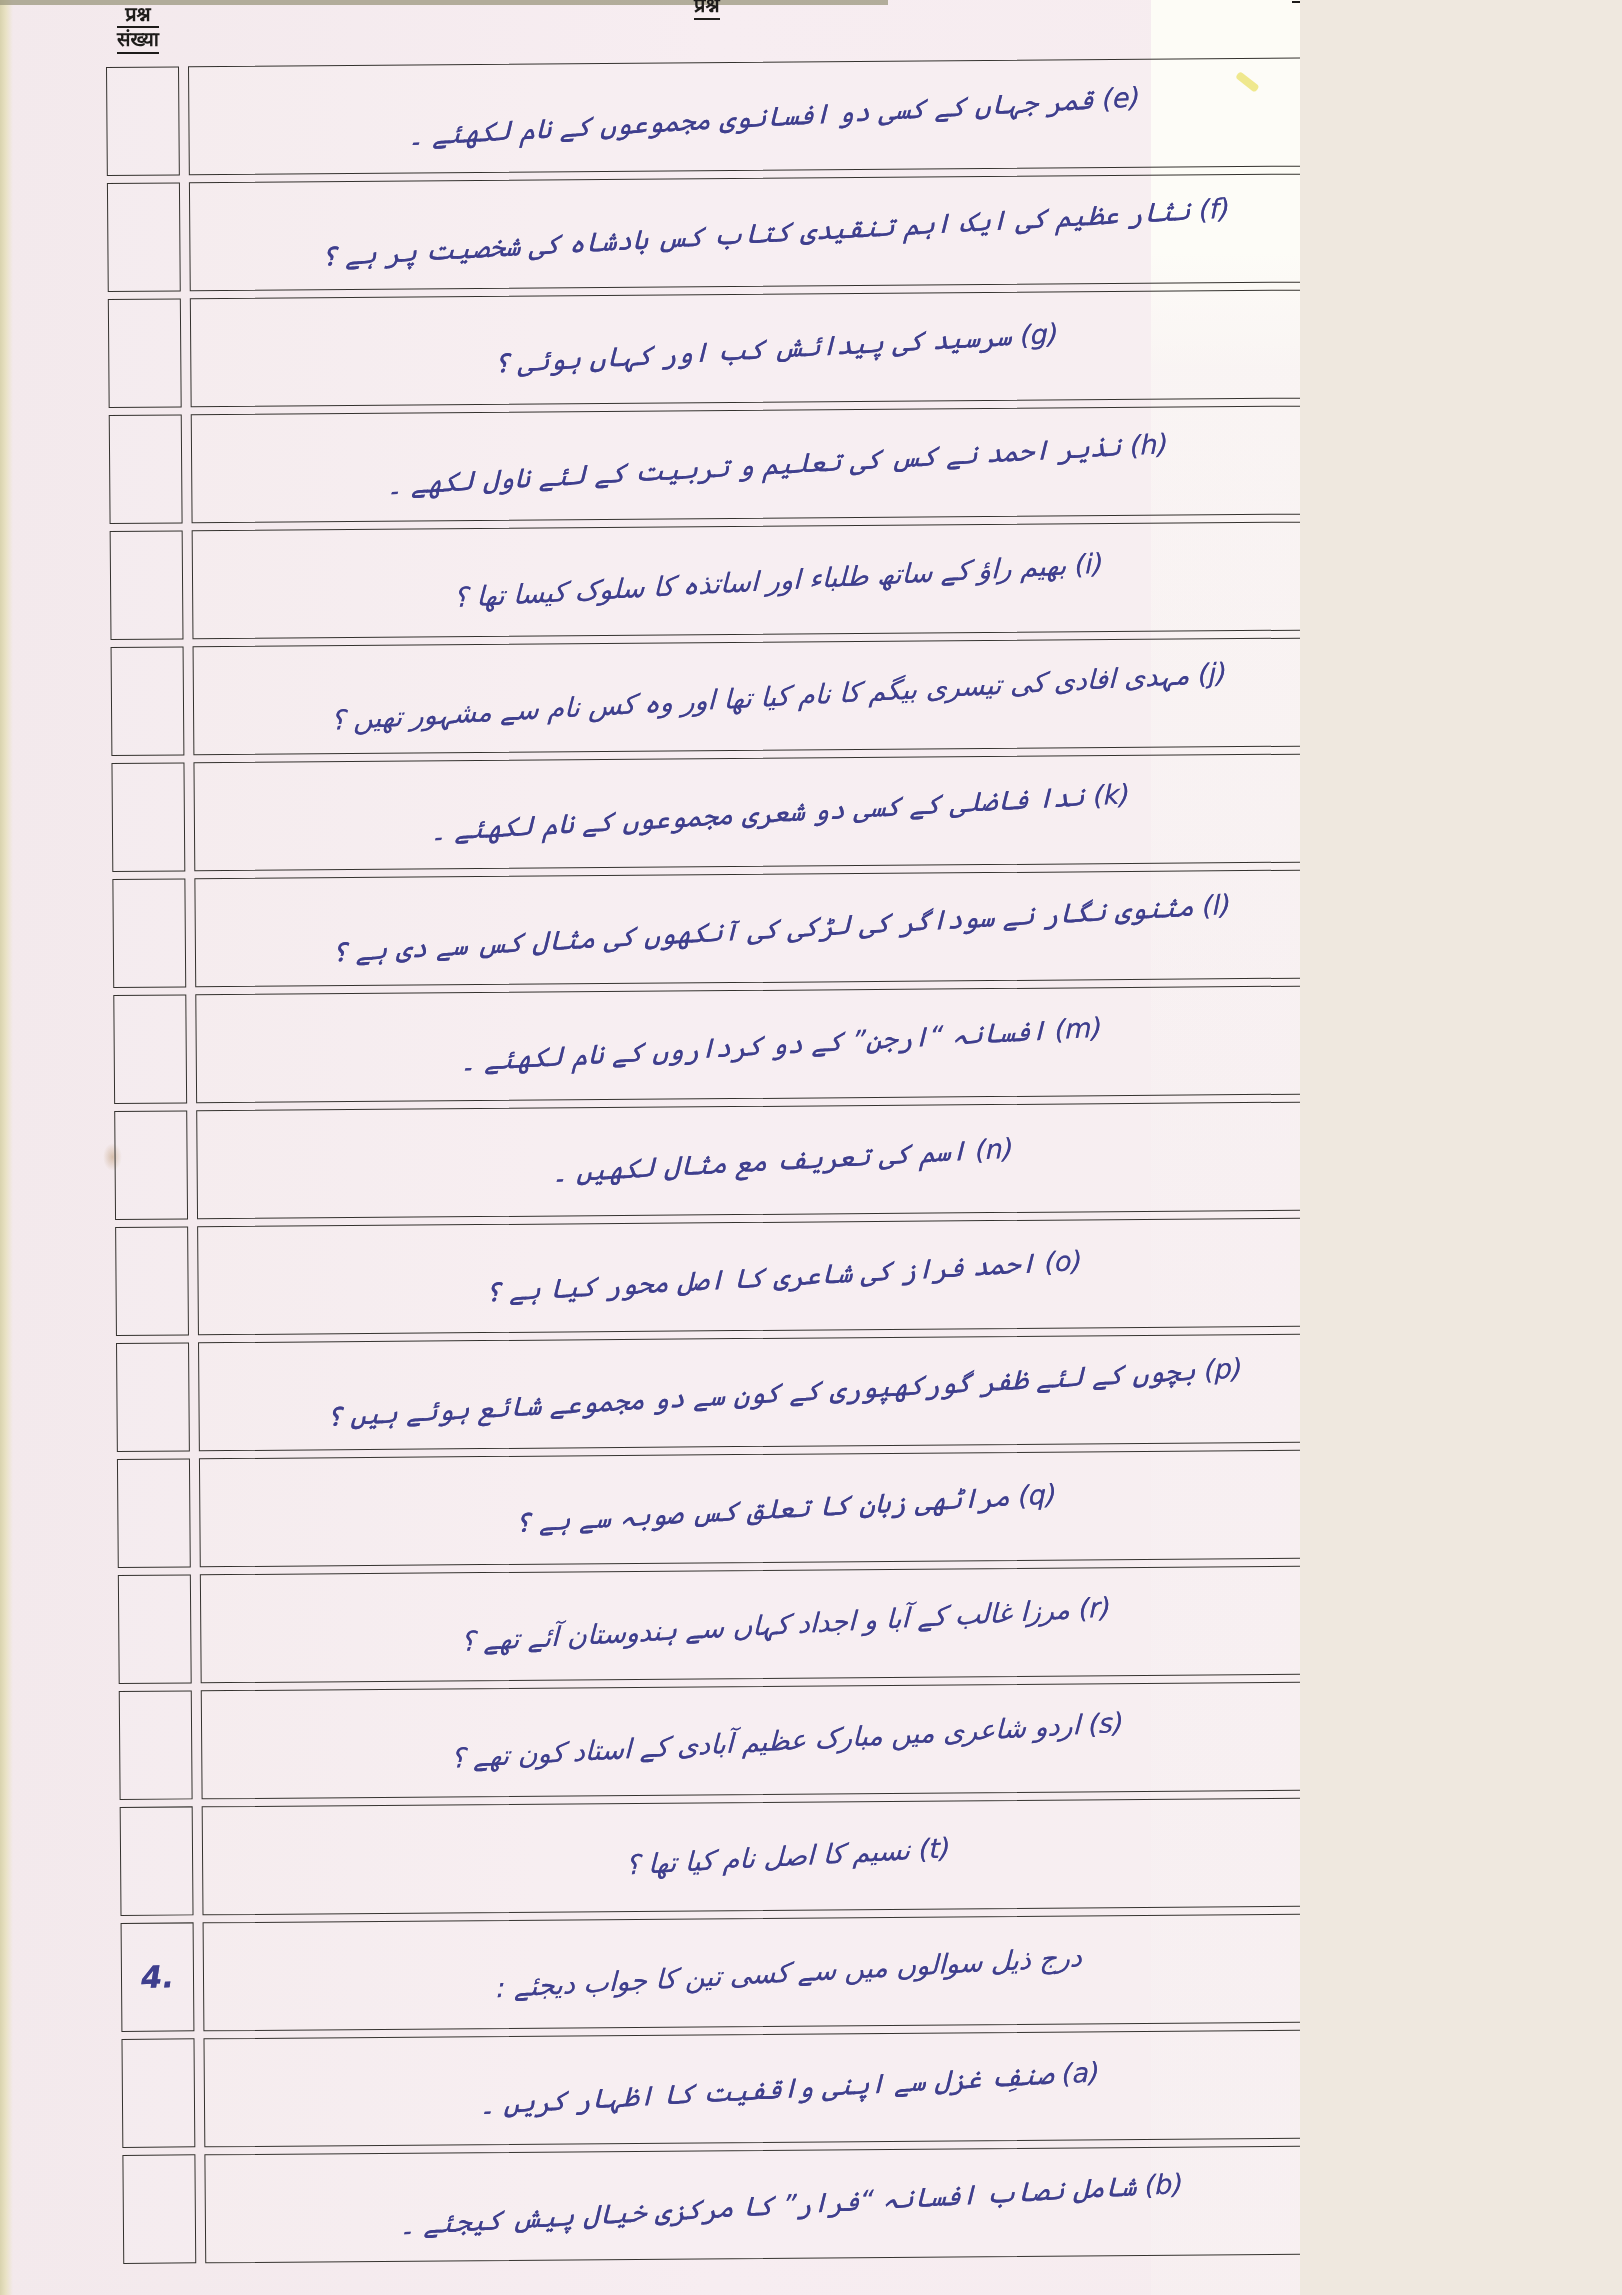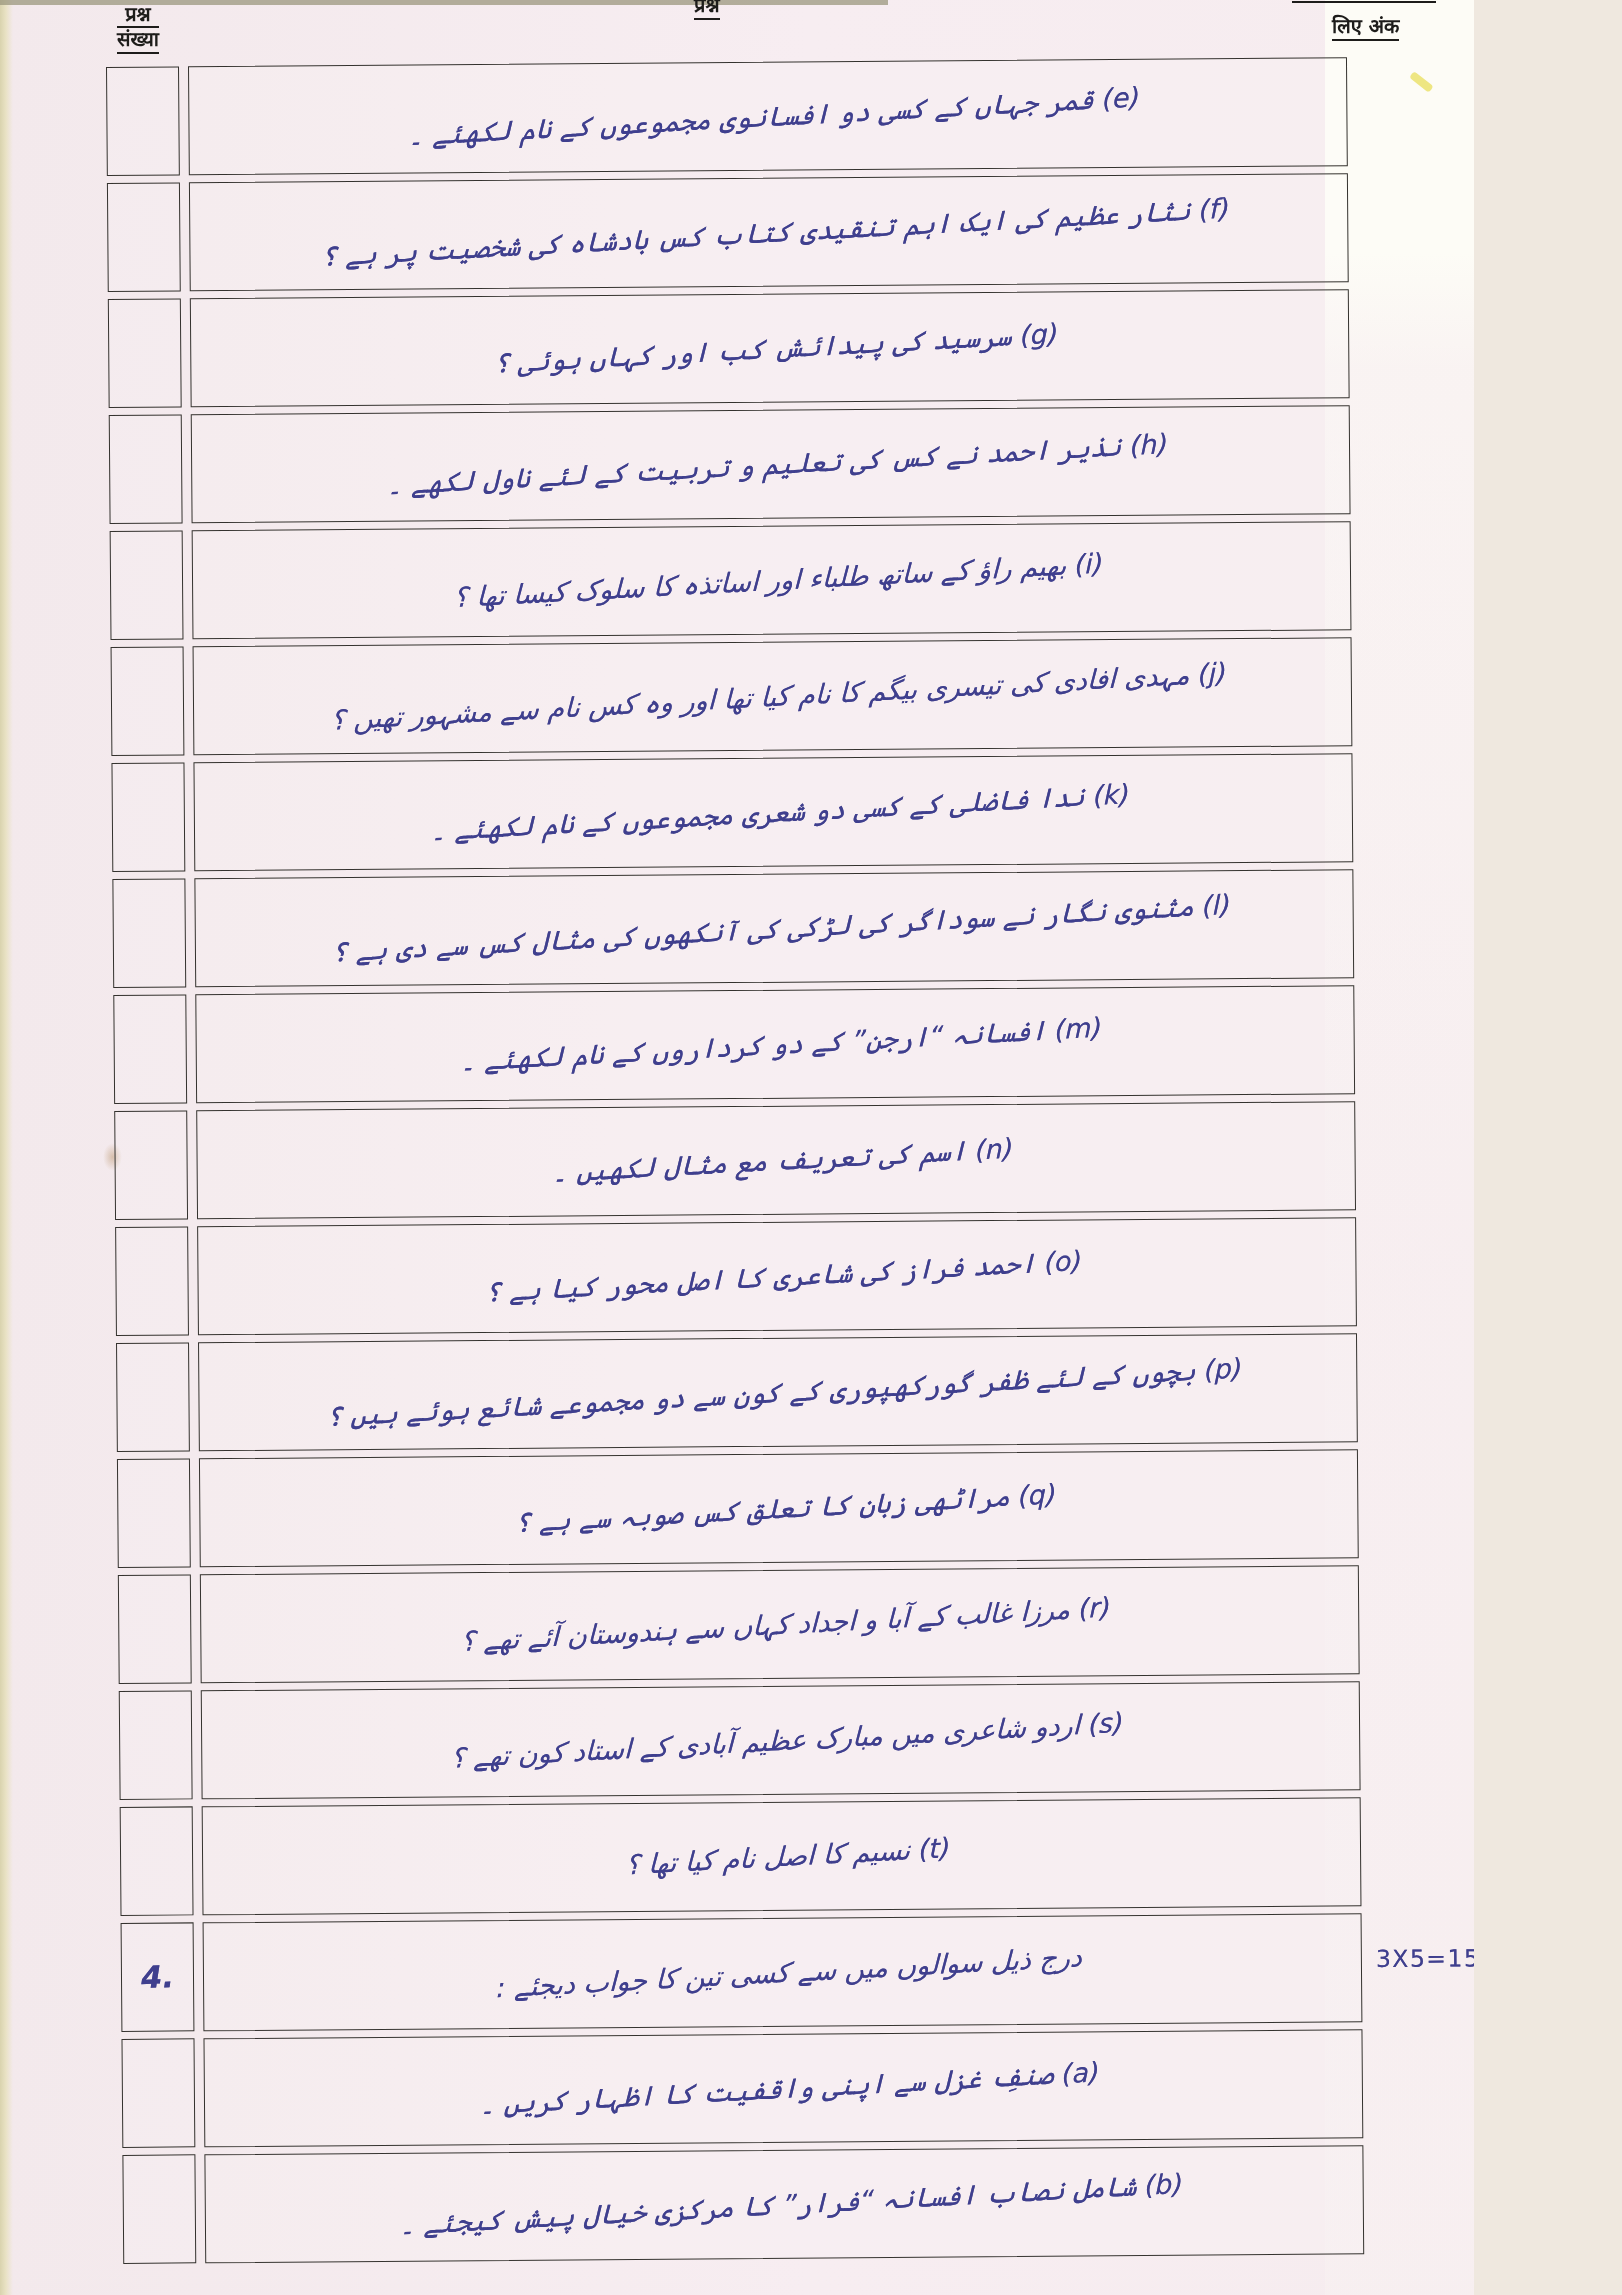--- a/index.html
+++ b/index.html
@@ -4,21 +4,21 @@
 <style>
   html,body { margin:0; padding:0; }
   body {
     width:1623px; height:2295px;
     font-family:"DejaVu Sans", sans-serif;
     background:#efe8df;
     overflow:hidden;
   }
   .page {
     position:relative;
-    width:1474px; height:2295px;
+    width:1300px; height:2295px;
     background:linear-gradient(90deg,#f3e9ec 0%, #f7edf1 55%, #f6ecef 100%);
     overflow:hidden;
   }
   
   .edge-left {
     position:absolute; left:0; top:0; bottom:0; width:12.5px;
     background:linear-gradient(90deg,#d9d3ae 0%, #e9e2c4 45%, rgba(240,233,216,0) 100%);
   }
   .edge-top {
     position:absolute; left:0; top:0; height:4.9px; width:888px;

